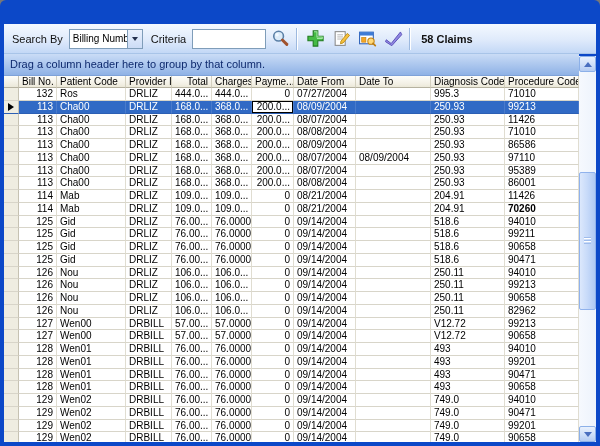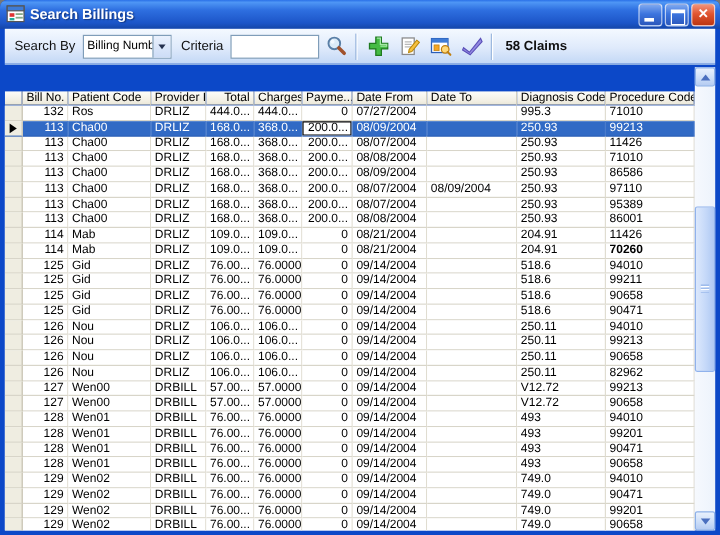--- a/index.html
+++ b/index.html
@@ -109,34 +109,20 @@
   .sb-thumb::after {
     content:""; position:absolute; left:4px; right:4px; top:50%; height:7px; margin-top:-4px;
     background:repeating-linear-gradient(180deg,#9FBCEC 0 1px,#fff 1px 2px,transparent 2px 3px);
   }
 </style>
 </head>
 <body>
 
 <div class="window">
 
-  <div class="titlebar">
-    <svg class="app-icon" viewBox="0 0 16 16">
-      <rect x="1" y="1" width="14" height="13" fill="#fff" stroke="#555"></rect>
-      <rect x="1" y="1" width="14" height="4" fill="#3E7BD6" stroke="#555"></rect>
-      <rect x="3" y="7" width="4" height="3" fill="#D33"></rect>
-      <rect x="3" y="11" width="4" height="2" fill="#2A9"></rect>
-      <rect x="8" y="7" width="6" height="1.5" fill="#8A8"></rect>
-      <rect x="8" y="10" width="6" height="1.5" fill="#8A8"></rect>
-    </svg>
-    <div class="title-text">Search Billings</div>
-    <div class="tb-btn min"></div>
-    <div class="tb-btn max"></div>
-    <div class="tb-btn close">✕</div>
-  </div>
 
   <div class="toolbar">
     <span class="tlabel">Search By</span>
     <div class="combo">
       <span class="cval">Billing Number</span>
       <span class="carr">
           <i></i>
         </span>
     </div>
     <span class="tlabel">Criteria</span>
@@ -175,20 +161,23 @@
     </button>
     <button class="icon-btn">
       <svg width="19" height="19" viewBox="0 0 18 18">
         <path d="M2.2 10.2 L6.8 13.8 L15.6 2.8 L16.8 5.4 L7.4 15.8 L1.4 12z" fill="#938AE2" stroke="#5B50B8" stroke-width="0.9"></path>
       </svg>
     </button>
     <div class="tsep"></div>
     <span class="claims">58 Claims</span>
   </div>
 
+  <div class="groupbar">
+    <span>Drag a column header here to group by that column.</span>
+  </div>
 
   <div class="ghead" id="grid-header">
       <div class="hcell ind" style="width: 15px;"></div>
       <div class="hcell al-r" style="width: 38px;">Bill No.</div>
       <div class="hcell" style="width: 69px;">Patient Code</div>
       <div class="hcell" style="width: 46px;">Provider ID</div>
       <div class="hcell al-r" style="width: 40px;">Total</div>
       <div class="hcell al-r" style="width: 40px;">Charges</div>
       <div class="hcell al-r" style="width: 42px;">Payme...</div>
       <div class="hcell" style="width: 62px;">Date From</div>

